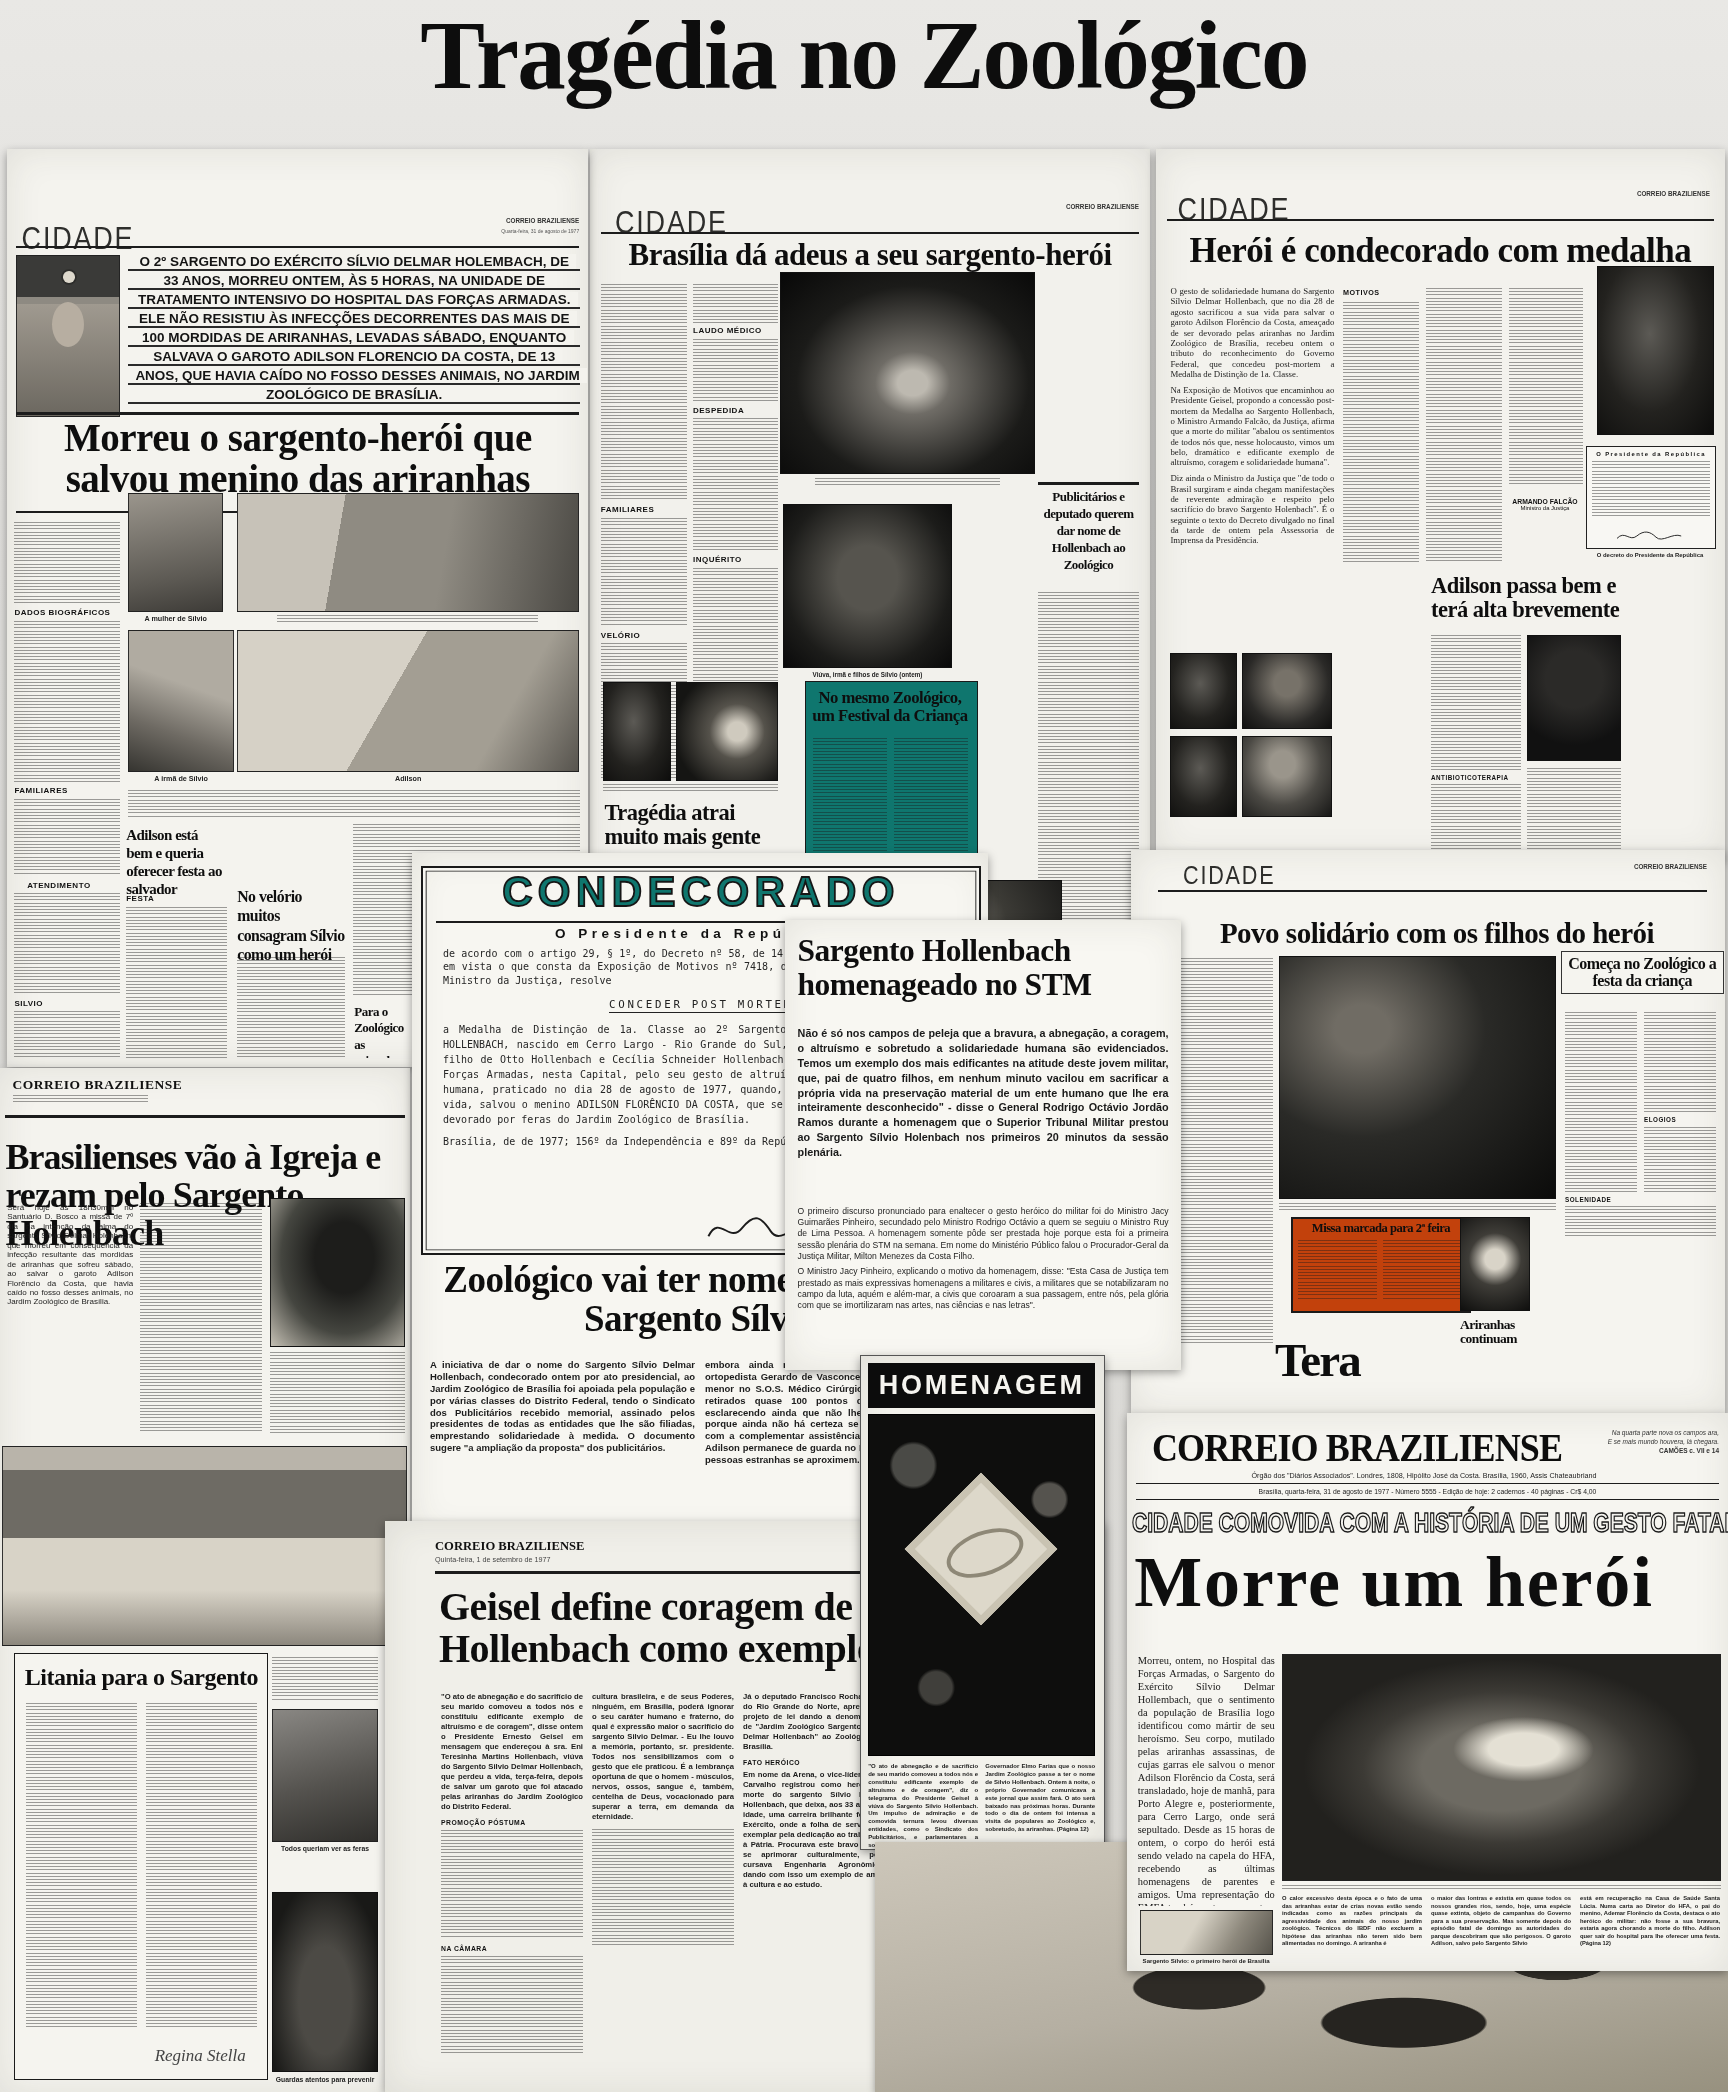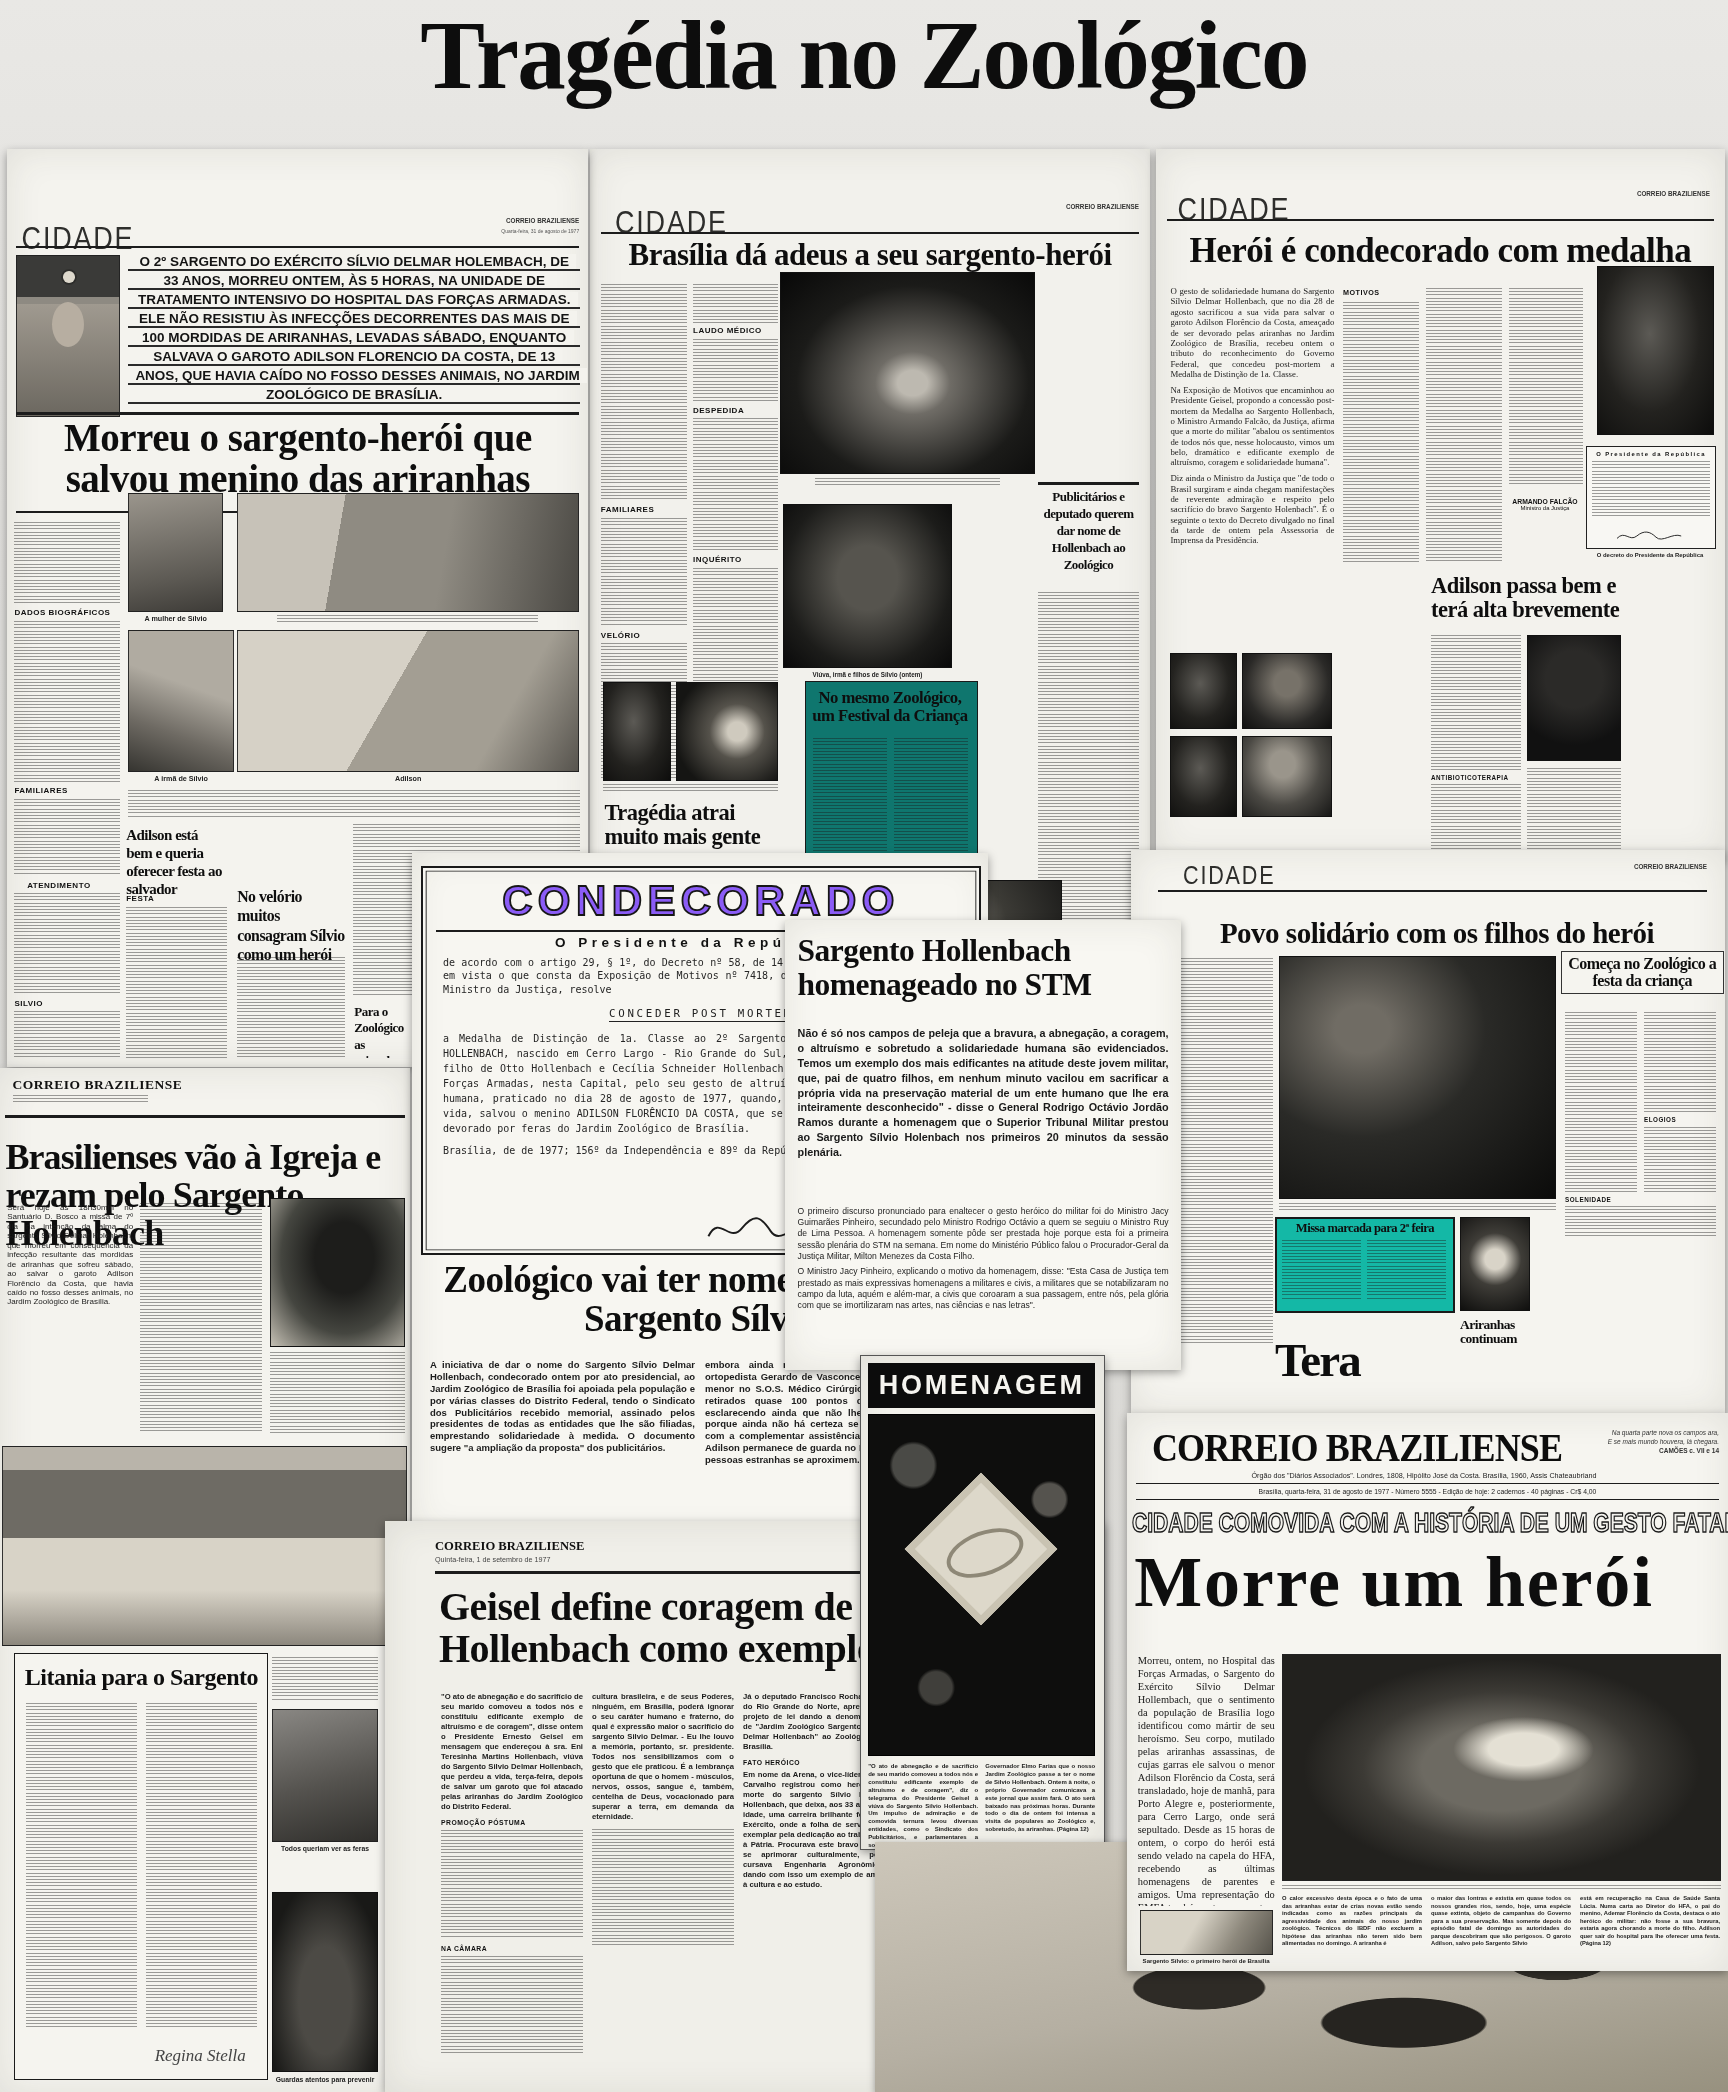--- a/index.html
+++ b/index.html
@@ -209,35 +209,35 @@
     <div class="abs" style="left:430px;top:101px;width:157px;border:0.9px solid #333;padding:3.6px 1.8px;background:#f5f4ef;">
       <div class="hl ctr" style="font-size:16px;">Começa no Zoológico a festa da criança</div>
     </div>
     <div class="abs ftx" style="left:434px;top:162px;width:72px;height:180px;"></div>
     <div class="abs ftx" style="left:513px;top:162px;width:72px;height:101px;"></div>
     <div class="abs sub" style="left:513px;top:266px;font-size:6.3px;">ELOGIOS</div>
     <div class="abs ftx" style="left:513px;top:277px;width:72px;height:65px;"></div>
     <div class="abs sub" style="left:434px;top:346px;font-size:6.3px;">SOLENIDADE</div>
     <div class="abs ftx" style="left:434px;top:356px;width:151px;height:32px;"></div>
 
-    <div class="abs" style="left:144px;top:367px;width:176px;height:92px;border:2.7px double #1a1a1a;background:#14b8a6;">
+    <div class="abs" style="left:160px;top:367px;width:176px;height:92px;border:2.7px double #1a1a1a;background:#c2410c;">
       <div class="hl ctr" style="font-size:12.6px;margin-top:2.7px;">Missa marcada para 2ª feira</div>
       <div style="display:flex;gap:5.4px;margin:5.4px 5.4px 0;">
         <div class="ftx" style="width:79px;height:61px;"></div>
         <div class="ftx" style="width:79px;height:61px;"></div>
       </div>
     </div>
     <div class="abs dark" style="left:329px;top:367px;width:70px;height:94px;background:radial-gradient(circle at 50% 45%,#d9d4c8 0 16%,#3f3d38 42%,#0d0d0c 100%);"></div>
     <div class="abs hl" style="left:329px;top:468px;width:86px;font-size:13.5px;">Ariranhas continuam</div>
     <div class="abs hl" style="left:144px;top:486px;width:110px;height:77px;font-size:47px;overflow:hidden;letter-spacing:-1.8px;">Tera</div>
   </div>
 
   <div class="clip" style="left:412px;top:853px;width:576px;height:684px;z-index:3;background:#f7f6f1;">
     <div class="abs" style="left:9px;top:12.6px;width:556px;height:385px;border:2.7px solid #1a1a1a;box-shadow:inset 0 0 0 2.7px #f7f6f1,inset 0 0 0 3.6px #1a1a1a;">
-      <div class="ctr" style="margin-top:9px;font-size:42px;font-weight:700;letter-spacing:5.4px;color:#8b5cf6;-webkit-text-stroke:1.8px #161616;text-shadow:0 0 0.9px #161616;font-family:'Liberation Sans',sans-serif;">CONDECORADO</div>
+      <div class="ctr" style="margin-top:0;font-size:42px;font-weight:700;letter-spacing:5.4px;color:#0f766e;-webkit-text-stroke:1.8px #161616;text-shadow:0 0 0.9px #161616;font-family:'Liberation Sans',sans-serif;">CONDECORADO</div>
       <div class="rule" style="margin:5.4px 12.6px 0;height:1.8px;"></div>
       <div class="ctr" style="margin-top:3.6px;font-size:13.5px;font-weight:700;letter-spacing:4.5px;">O Presidente da República,</div>
       <div class="mono" style="margin:5.4px 20px 0;font-size:10px;line-height:1.35;text-align:justify;color:#262626;">de acordo com o artigo 29, § 1º, do Decreto nº 58, de 14 de dezembro de 1889, e tendo em vista o que consta da Exposição de Motivos nº 7418, de 1º de setembro de 1977, do Ministro da Justiça, resolve</div>
       <div class="ctr mono" style="margin-top:10.8px;font-size:10.8px;letter-spacing:2.7px;color:#222;">
         <span style="border-bottom:1.8px solid #222;padding-bottom:0.9px;">CONCEDER POST MORTEM</span>
       </div>
       <div class="mono" style="margin:10.8px 20px 0;font-size:10px;line-height:1.5;text-align:justify;color:#262626;">a Medalha de Distinção de 1a. Classe ao 2º Sargento do Exército SILVIO DELMAR HOLLENBACH, nascido em Cerro Largo - Rio Grande do Sul, em 31 de dezembro de 1943, filho de Otto Hollenbach e Cecília Schneider Hollenbach, que servia no Hospital das Forças Armadas, nesta Capital, pelo seu gesto de altruísmo, coragem e solidariedade humana, praticado no dia 28 de agosto de 1977, quando, com o sacrifício da própria vida, salvou o menino ADILSON FLORÊNCIO DA COSTA, que se encontrava sob ameaça de ser devorado por feras do Jardim Zoológico de Brasília.</div>
       <div class="mono" style="margin:9px 20px 0;font-size:10px;color:#262626;">Brasília,  de            de 1977; 156º da Independência e 89º da República.</div>
       <svg viewBox="0 0 180 50" style="position:absolute;left:270px;bottom:3.6px;width:162px;height:40px;">
         <path d="M8 34 C 22 6,34 44,50 24 S 74 10,86 28 S 118 14,132 28 S 160 18,172 26" stroke="#1c1c1c" fill="none" stroke-width="2.4"></path>

